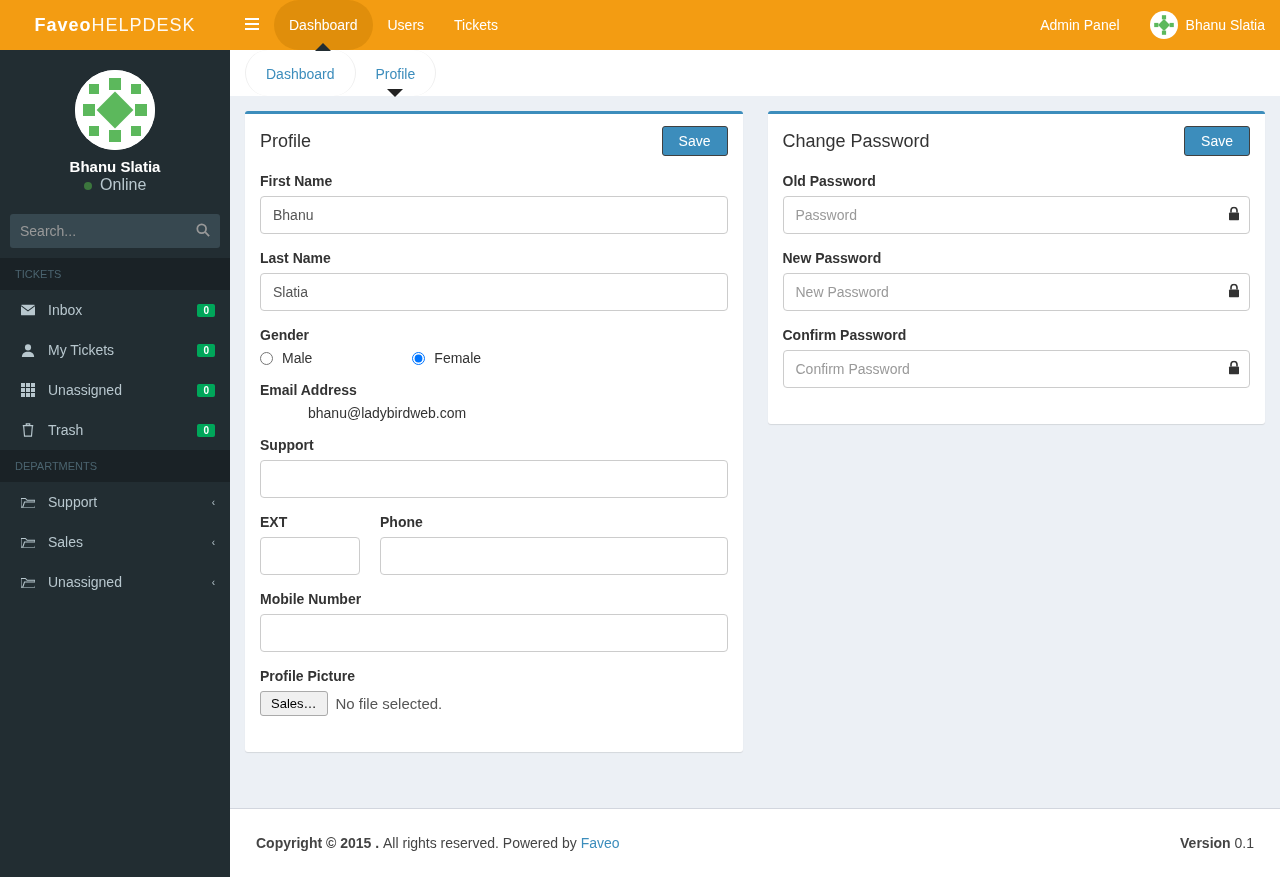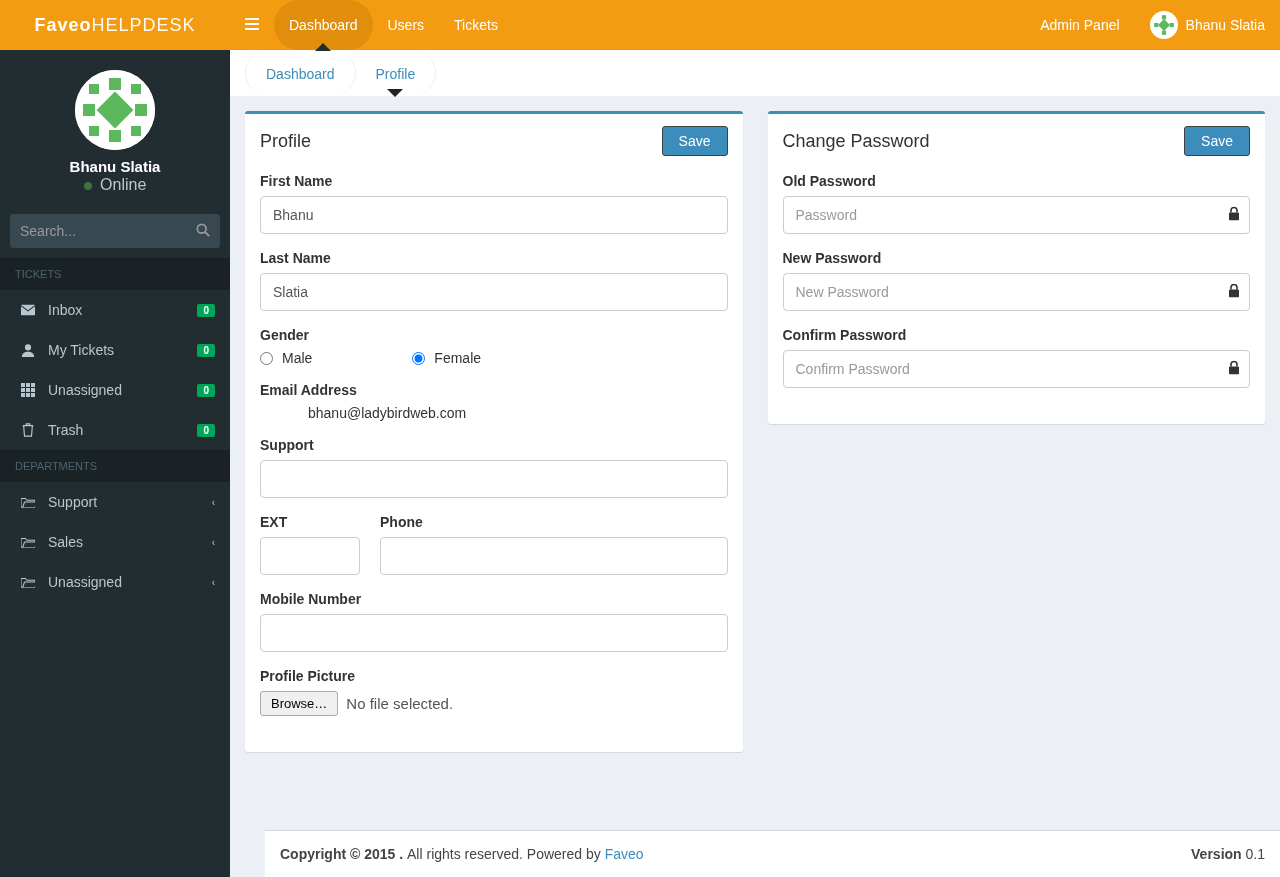--- a/index.html
+++ b/index.html
@@ -63,21 +63,21 @@
 .radio-row label { font-weight: 400; display: flex; align-items: center; gap: 9px; margin: 0; }
 .two-col { display: flex; gap: 20px; }
 .two-col .fg-sm { width: 100px; }
 .two-col .fg-lg { flex: 1; }
 .input-icon-wrap { position: relative; }
 .input-icon-wrap .lock { position: absolute; right: 10px; top: 50%; transform: translateY(-50%); color: #555; pointer-events:none; }
 .file-row { display: flex; align-items: center; gap: 8px; }
 .file-btn { background: #f0f0f0; border: 1px solid #aaa; border-radius: 3px; padding: 4px 10px; font-size: 13px; cursor: pointer; }
 .file-text { color: #555; font-size: 15px; }
 
-.footer { background: #fff; border-top: 1px solid #d2d6de; padding: 15px; display: flex; justify-content: space-between; color: #444; font-size: 14px; margin-left: 35px; }
+.footer { background: #fff; border-top: 1px solid #d2d6de; padding: 26px; display: flex; justify-content: space-between; color: #444; font-size: 14px; }
 .footer a { color: #3c8dbc; }
 
 
 .avatar svg, .user-avatar-sm svg { width:100%; height:100%; }
 </style>
 </head>
 <body>
 
 <header class="main-header">
   <div class="logo">
@@ -319,21 +319,21 @@
                 <input class="form-control" type="text" value="" style="">
               </div>
             </div>
             <div class="form-group">
               <label>Mobile Number</label>
               <input class="form-control" type="text" value="" style="">
             </div>
             <div class="form-group">
               <label>Profile Picture</label>
               <div class="file-row">
-                <button class="file-btn">Browse…</button>
+                <button class="file-btn">Sales…</button>
                 <span class="file-text">No file selected.</span>
               </div>
             </div>
           </div>
         </div>
       </div>
 
       <div class="col">
         <div class="box">
           <div class="box-header">

